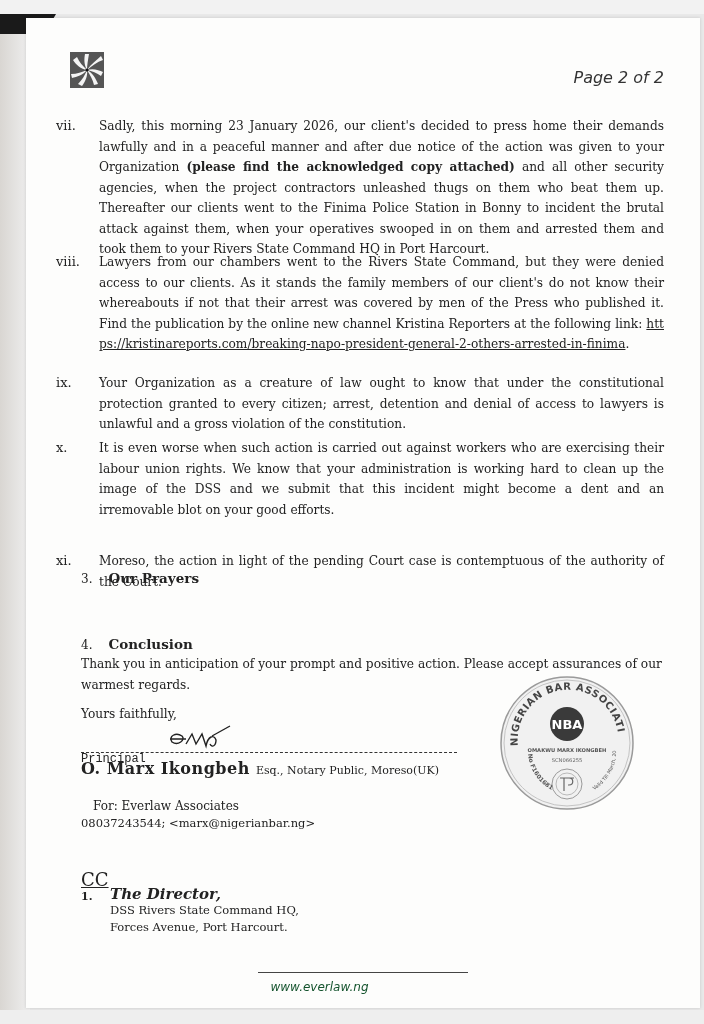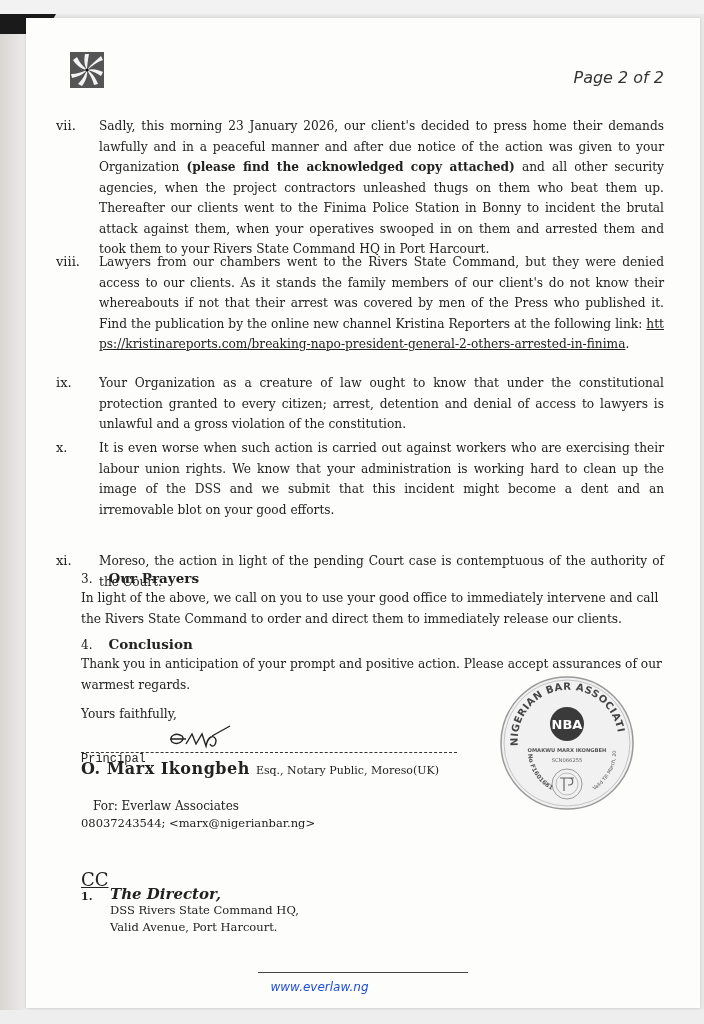--- a/index.html
+++ b/index.html
@@ -31,21 +31,21 @@
   .sigline { position:absolute; left:55px; top:734px; width:376px; border-top:1.5px dashed #333; }
   .signature { position:absolute; left:140px; top:704px; width:70px; height:32px; }
   .signame { position:absolute; left:55px; top:741px; font-size:16px; font-weight:bold; letter-spacing:0.5px; white-space:nowrap; }
   .signame .cred { font-size:11px; font-weight:normal; letter-spacing:0; }
   .sigline2 { position:absolute; left:55px; font-size:12px; line-height:17px; }
   .cc { position:absolute; left:55px; top:851px; font-size:18px; text-decoration:underline; }
   .ccnum { position:absolute; left:55px; top:872px; font-size:11px; font-weight:bold; }
   .ccname { position:absolute; left:84px; top:867px; font-size:15px; font-weight:bold;font-style:italic; }
   .ccaddr { position:absolute; left:84px; font-size:11.5px; line-height:17px; }
   .footer-line { position:absolute; left:232px; top:954px; width:210px; border-top:1.3px solid #444; }
-  .footer { position:absolute; left:0; width:587px; top:962px; text-align:center; font-family:"DejaVu Sans", sans-serif; font-style:italic; font-size:12px; color:#1d4ed8; }
+  .footer { position:absolute; left:0; width:587px; top:962px; text-align:center; font-family:"DejaVu Sans", sans-serif; font-style:italic; font-size:12px; color:#14532d; }
   .stamp { position:absolute; left:472px; top:656px; width:138px; height:138px; }
 </style>
 </head>
 <body>
 
 <div class="topbar"></div>
 <div class="leftshade"></div>
 <div class="corner-dark"></div>
 
 <div class="page">
@@ -91,21 +91,20 @@
   </div>
 
   <div class="item" style="top:505px;margin-top:28px;">
     <span class="num">xi.</span>
     <div class="txt">Moreso, the action in light of the pending Court case is contemptuous of the authority of the Court.</div>
   </div>
 
   <div class="heading" style="top:552px;">
     <span class="hnum">3.</span><span>Our Prayers</span>
   </div>
-  <div class="para" style="top:570px;">In light of the above, we call on you to use your good office to immediately intervene and call the Rivers State Command to order and direct them to immediately release our clients.</div>
 
   <div class="heading" style="top:618px;">
     <span class="hnum">4.</span><span>Conclusion</span>
   </div>
   <div class="para" style="top:636px;">Thank you in anticipation of your prompt and positive action. Please accept assurances of our warmest regards.</div>
 
   <div class="para" style="top:686px;">Yours faithfully,</div>
 
   <svg class="signature" viewBox="0 0 70 32">
     <path d="M6,20 C2,14 10,10 16,14 C20,18 12,24 6,20 M4,17 L20,17 M20,22 L26,12 L30,22 L36,12 L40,24 C42,14 48,12 50,18 C50,24 46,26 44,22 M46,14 L64,4" fill="none" stroke="#222" stroke-width="1.4"></path>
@@ -143,19 +142,19 @@
     </text>
     <circle cx="69" cy="110" r="15" fill="none" stroke="#9a9a9a" stroke-width="1"></circle>
     <circle cx="69" cy="110" r="11" fill="none" stroke="#aaa" stroke-width="0.8"></circle>
     <path d="M62,104 L76,104 M66,104 L66,117 M71,104 C76,104 76,111 71,111 L70,111" fill="none" stroke="#666" stroke-width="1.2"></path>
   </svg>
 
   <div class="cc">CC</div>
   <div class="ccnum">1.</div>
   <div class="ccname">The Director,</div>
   <div class="ccaddr" style="top:884px;">DSS Rivers State Command HQ,</div>
-  <div class="ccaddr" style="top:901px;">Valid Avenue, Port Harcourt.</div>
+  <div class="ccaddr" style="top:901px;">Forces Avenue, Port Harcourt.</div>
 
   <div class="footer-line"></div>
   <div class="footer">www.everlaw.ng</div>
 </div>
 
 <div class="bottombar"></div>
 
 </body></html>

